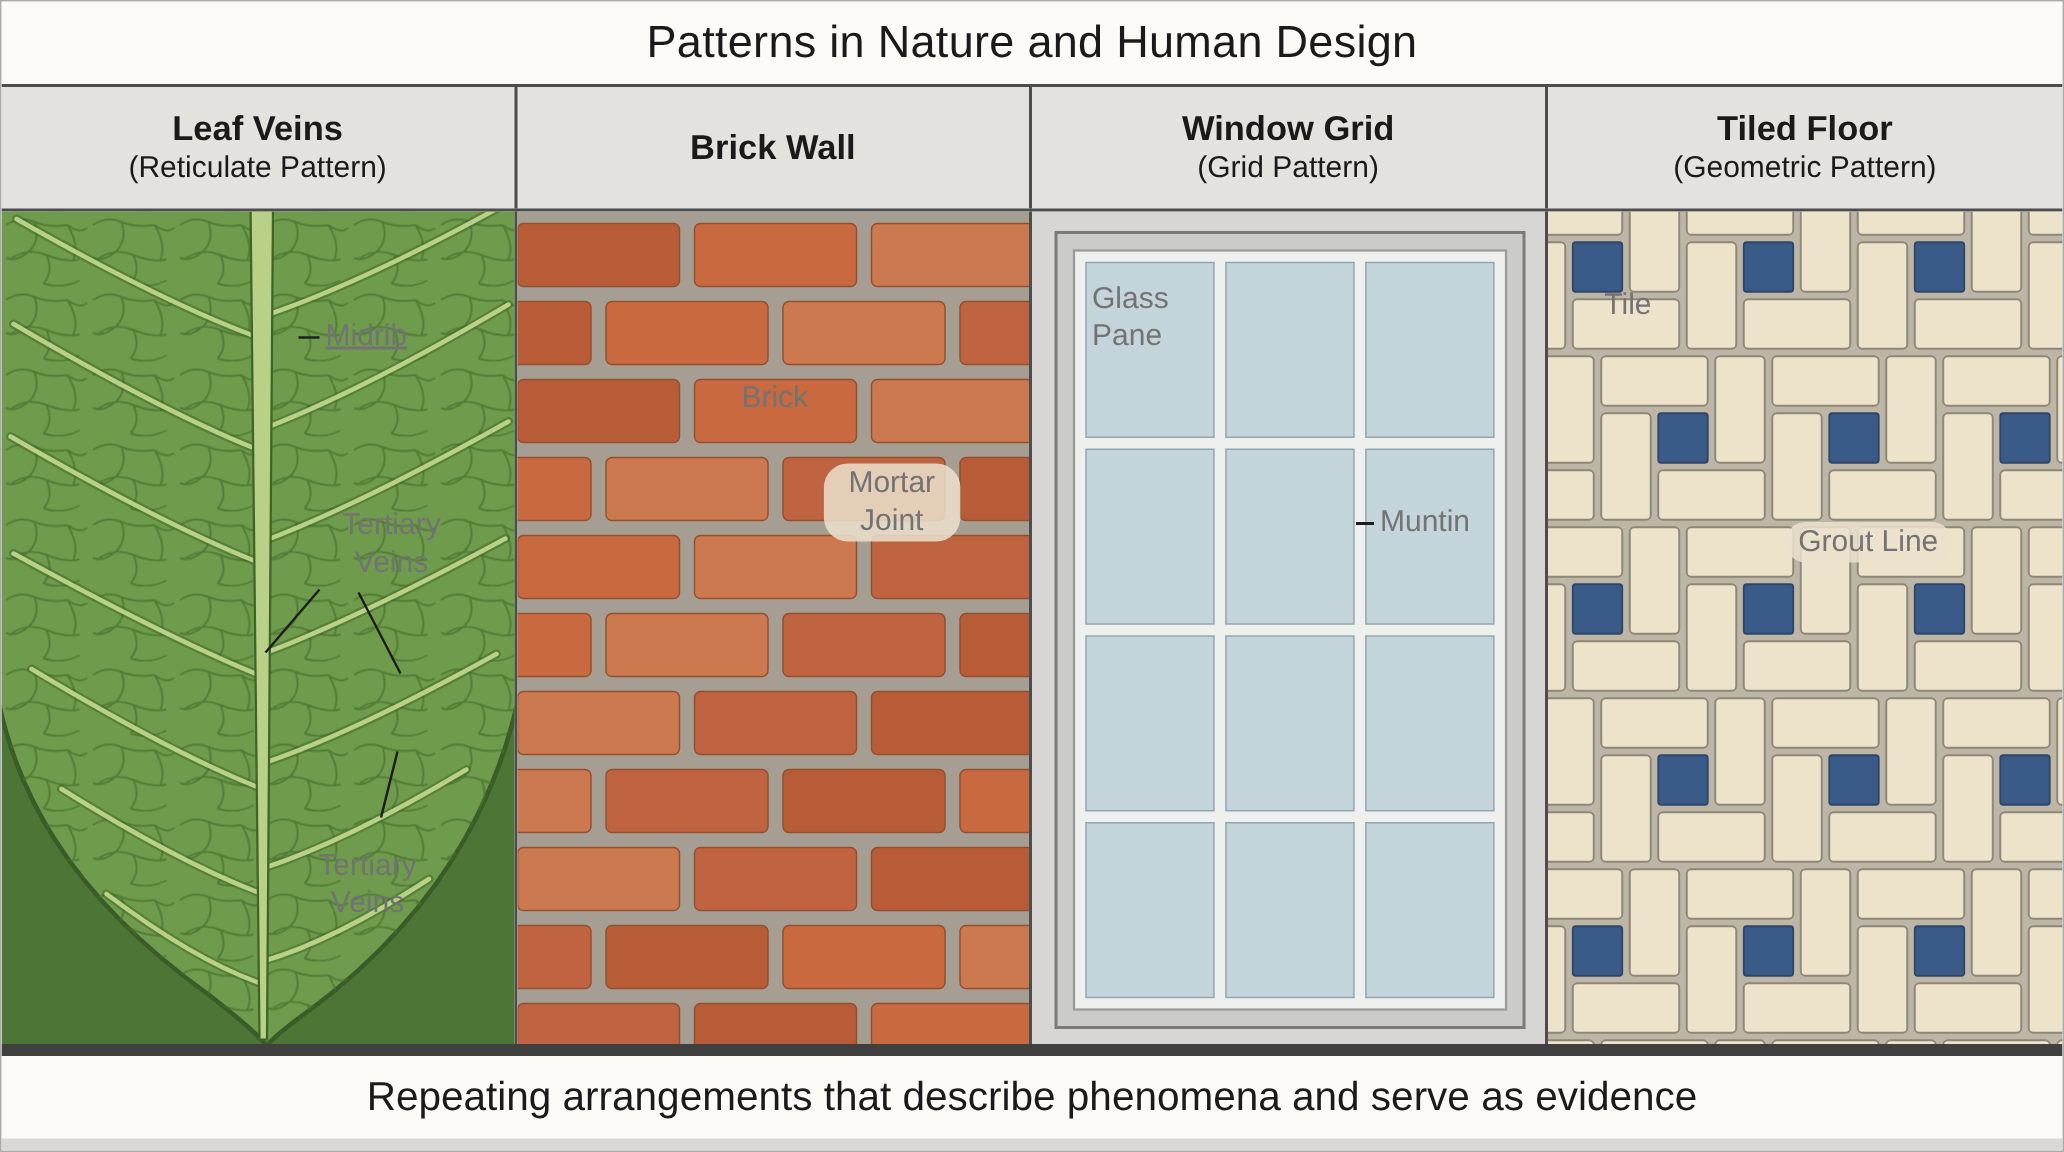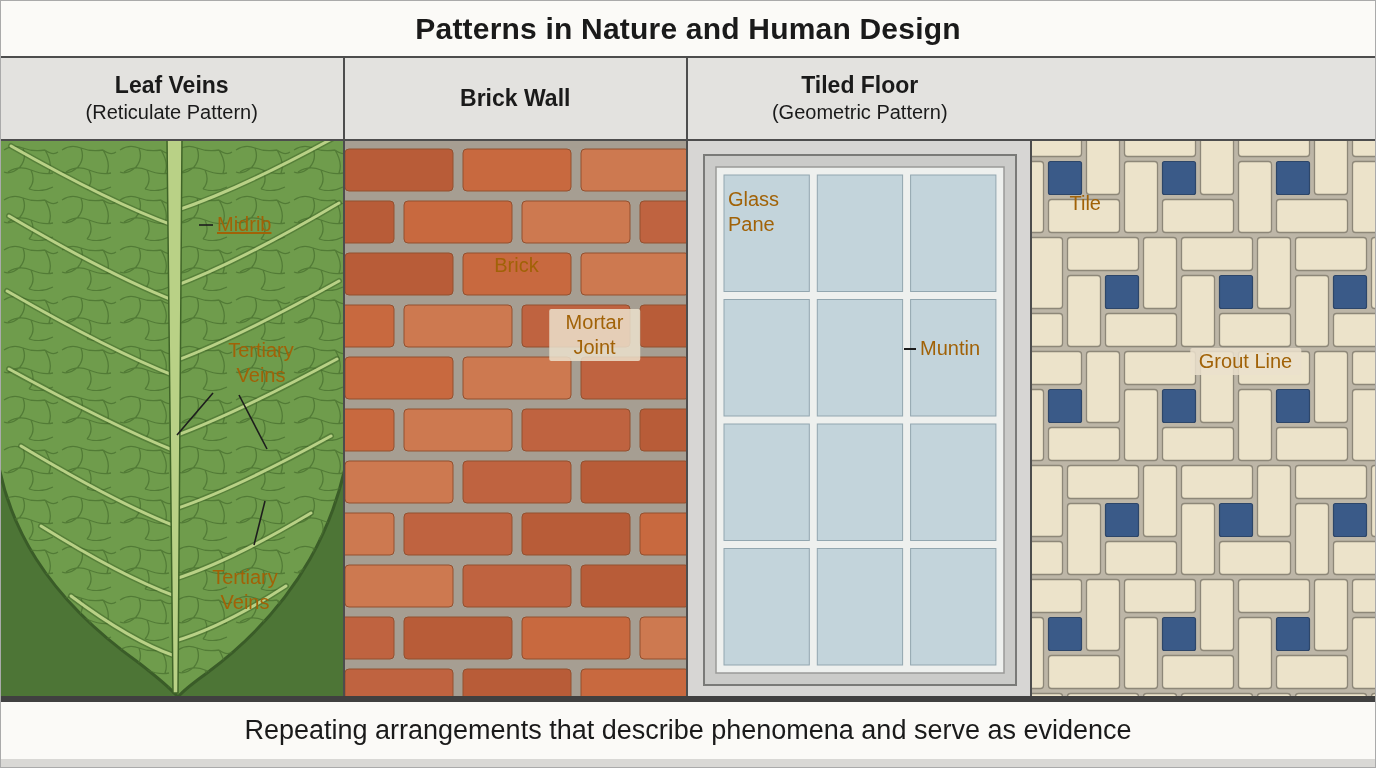--- a/index.html
+++ b/index.html
@@ -8,65 +8,69 @@
     position:relative; width:1376px; height:768px;
     background:#f8f7f4; color:#1a1a1a;
     font-family:"Liberation Sans", sans-serif;
     overflow:hidden;
     border:1px solid #aaa;
   }
   .title-row {
     height:57px; display:flex; align-items:center; justify-content:center;
     background:#fbfaf7; border-bottom:2px solid #4d4d4d;
   }
-  .page-title { font-size:30px; font-weight:700; letter-spacing:0.2px; }
+  .page-title { font-size:30px; font-weight:400; letter-spacing:0.2px; }
   .col-headers {
     display:grid; grid-template-columns:repeat(4,1fr); height:83px;
     background:#e3e2df; border-bottom:2px solid #4d4d4d;
   }
   .col-header {
     display:flex; flex-direction:column; align-items:center; justify-content:center;
     border-right:2px solid #4d4d4d; text-align:right;
   }
   .col-header:last-child { border-right:none; }
   .col-title { font-size:23px; font-weight:700; line-height:1.2; }
   .col-subtitle { font-size:20px; font-weight:400; line-height:1.25; margin-top:1px; }
   .panels { display:grid; grid-template-columns:repeat(4,1fr); height:555px; }
   .panel { position:relative; border-right:2px solid #4d4d4d; overflow:hidden; }
   .panel:last-child { border-right:none; }
   .panel svg { position:absolute; top:0; left:0; display:block; }
   .label {
-    position:absolute; font-size:20px; color:#a16207;
+    position:absolute; font-size:20px; color:#737373;
     line-height:1.25; white-space:pre-line; z-index:2;
   }
   .center { transform:translateX(-50%); text-align:center; }
-  .boxed { background:rgba(235,224,205,0.85); padding:1px 9px; border-radius:2px; }
+  .boxed { background:rgba(235,224,205,0.85); padding:1px 9px; border-radius:16px; }
   .footer {
     height:63px; display:flex; align-items:center; justify-content:center;
-    background:#fbfaf7; border-top:6px solid #404040;
+    background:#fbfaf7; border-top:8px solid #404040;
   }
   .footer-text { font-size:27px; font-weight:500; }
   .bottom-strip { height:10px; background:#d9d8d5; }
 </style>
 </head>
 <body>
 
 <div class="page">
 
   <header class="title-row">
     <h1 class="page-title">Patterns in Nature and Human Design</h1>
   </header>
 
   <div class="col-headers">
     <div class="col-header">
       <div class="col-title">Leaf Veins</div>
       <div class="col-subtitle">(Reticulate Pattern)</div>
     </div>
     <div class="col-header">
       <div class="col-title">Brick Wall</div>
+    </div>
+    <div class="col-header">
+      <div class="col-title">Window Grid</div>
+      <div class="col-subtitle">(Grid Pattern)</div>
     </div>
     <div class="col-header">
       <div class="col-title">Tiled Floor</div>
       <div class="col-subtitle">(Geometric Pattern)</div>
     </div>
   </div>
 
   <div class="panels">
 
     <section class="panel">

